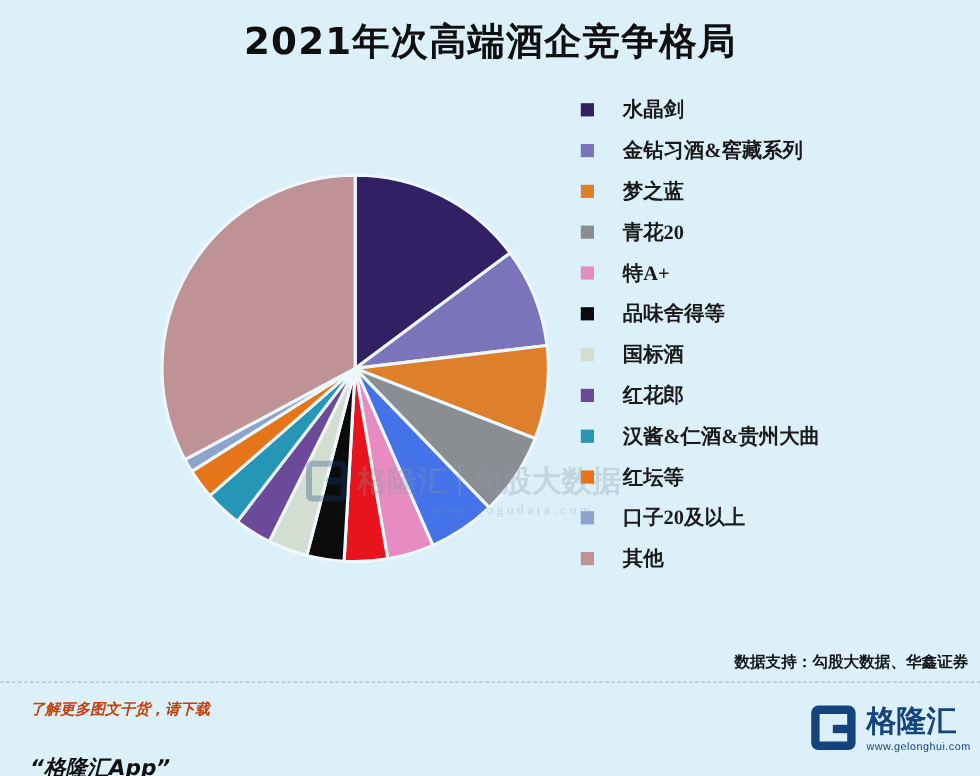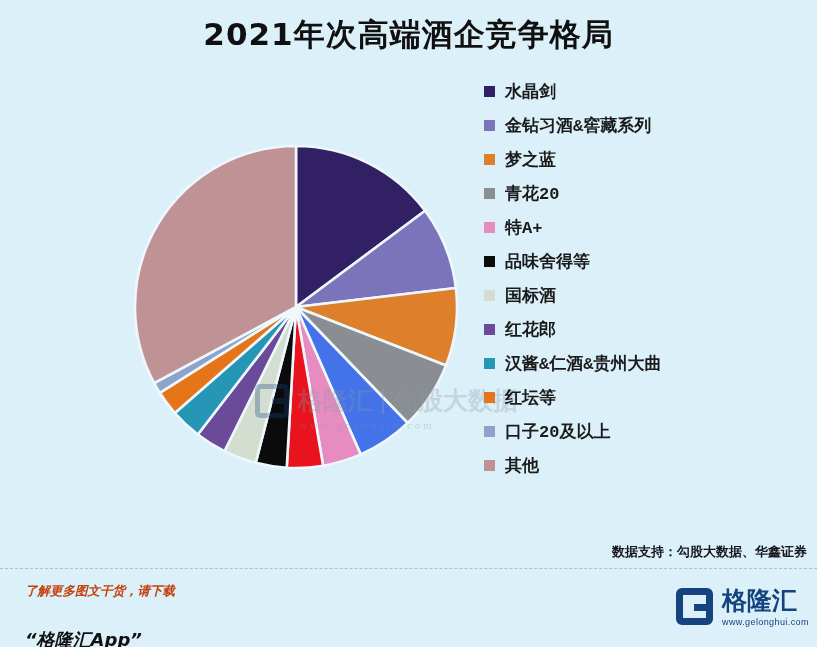--- a/index.html
+++ b/index.html
@@ -34,33 +34,34 @@
     box-sizing:border-box;position:relative;flex:none;
   }
   .wm-logo:after{
     content:"";position:absolute;right:-1px;top:9px;
     width:13px;height:6px;background:#14437e;
   }
   .wm-txt{font-size:25px;font-weight:bold;color:#8a98a6;
     font-family:"DejaVu Sans","Liberation Sans",sans-serif;white-space:nowrap;}
   .wm-bar{width:2px;height:26px;background:#9aa8b5;}
   .wm-url{font-size:11px;color:#7f90b4;letter-spacing:3px;margin-top:1px;margin-left:44px;
-    font-family:"Liberation Serif",serif;}
+    font-family:"Liberation Serif",serif;text-align:center;}
 
   
   .pie-wrap{position:absolute;left:0;top:0;width:480px;height:560px;}
 
   
   .legend{position:absolute;left:484px;top:74px;width:330px;}
   .legend-item{display:flex;align-items:center;height:34px;}
   .swatch{width:11px;height:11px;flex:none;margin-right:10px;}
   .legend-label{
     font-size:17px;color:#1a1a1a;white-space:nowrap;
-    font-family:Liberation Mono, monospace;
+    font-family:Liberation Serif, serif;
     font-weight:bold;
+    margin-left:14px;
   }
 
   
   .source{
     position:absolute;right:10px;top:543px;
     font-size:13px;font-weight:bold;color:#14161a;
     font-family:Liberation Mono, monospace;
     white-space:nowrap;
     text-align:center;
   }

